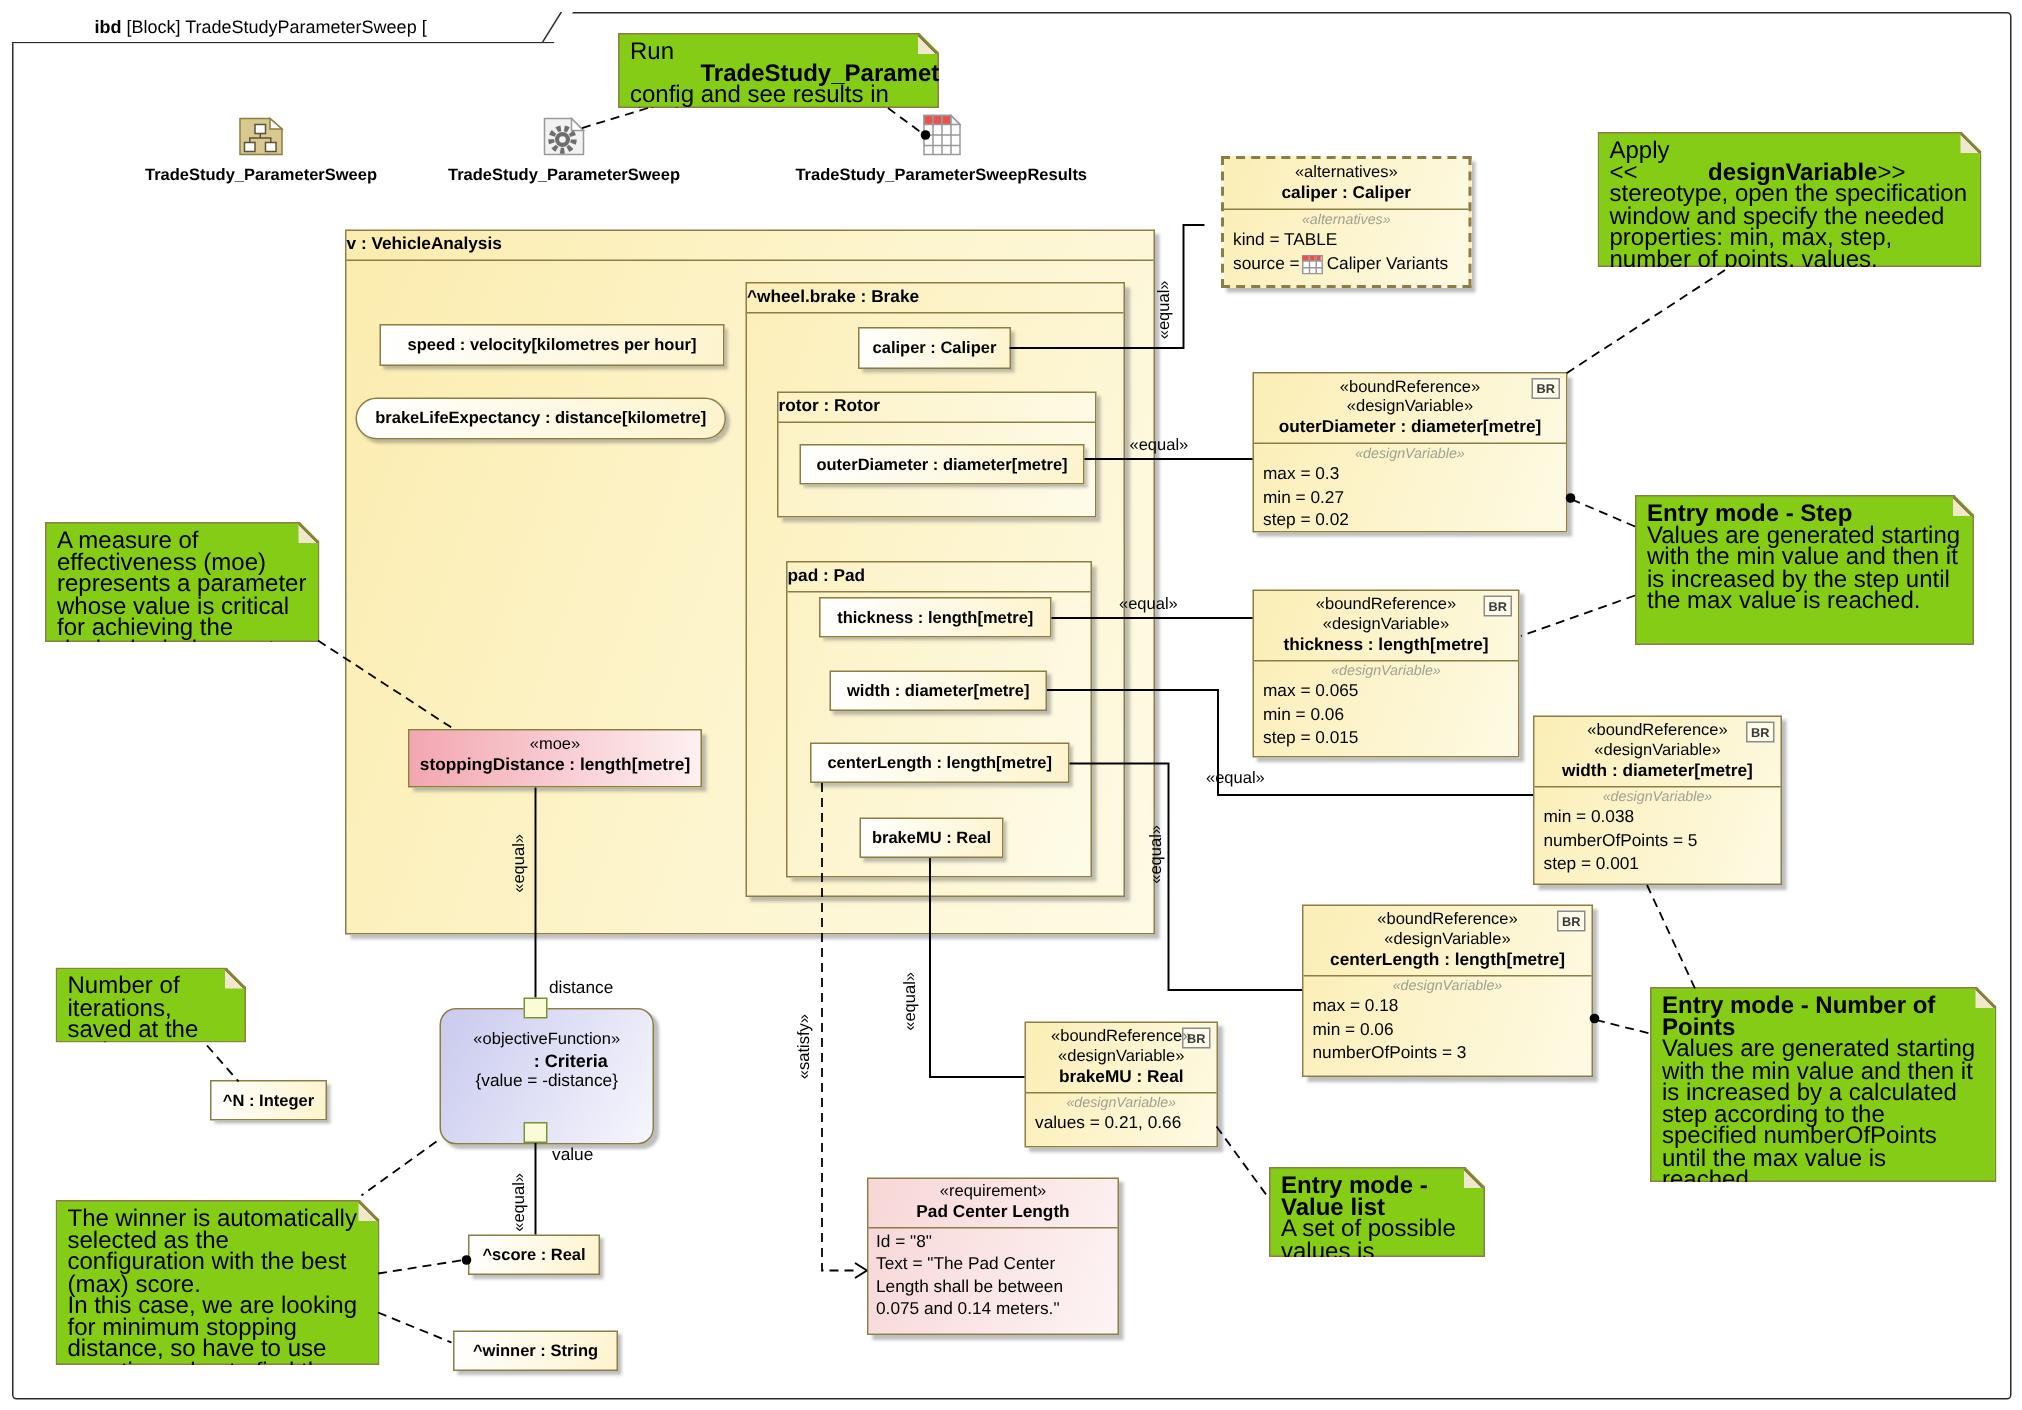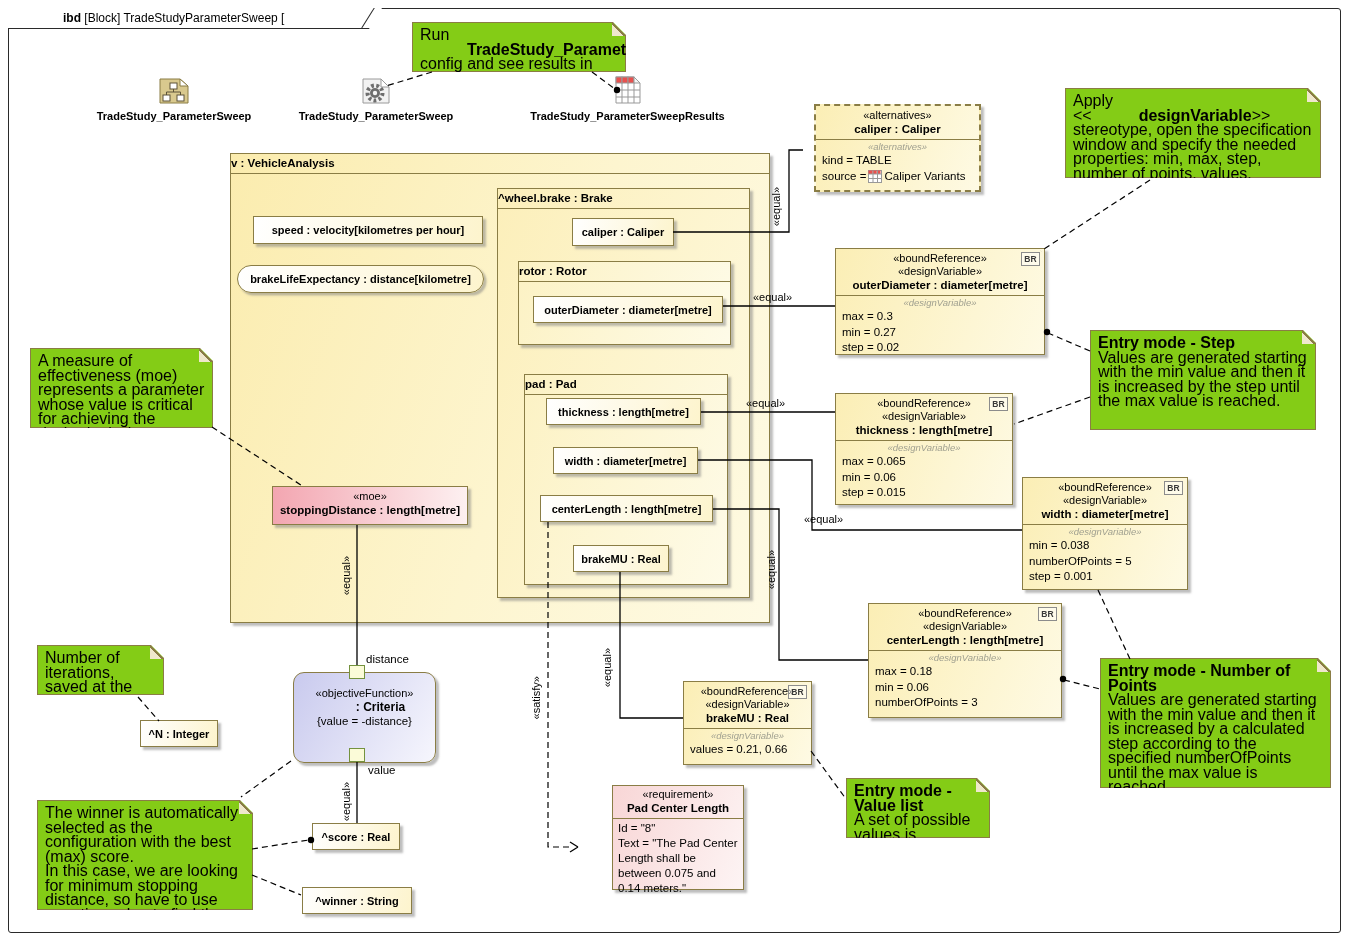--- a/index.html
+++ b/index.html
@@ -309,21 +309,21 @@
       <div class="stereo">«boundReference»</div>
       <div class="stereo">«designVariable»</div>
       <div class="bname">brakeMU : Real</div>
     </div>
     <div class="csttl">«designVariable»</div>
     <div class="props">
       <div>values = 0.21, 0.66</div>
     </div>
   </div>
 
-  <div class="reqbox" style="left:612px;top:785px;width:132px;height:105px;">
+  <div class="reqbox" style="left:578px;top:785px;width:168px;height:105px;">
     <div class="reqhdr">
       <div class="stereo">«requirement»</div>
       <div class="bname">Pad Center Length</div>
     </div>
     <div class="reqbody">
       <div>Id = "8"</div>
       <div>Text = "The Pad Center Length shall be between 0.075 and 0.14 meters."</div>
     </div>
   </div>
 

